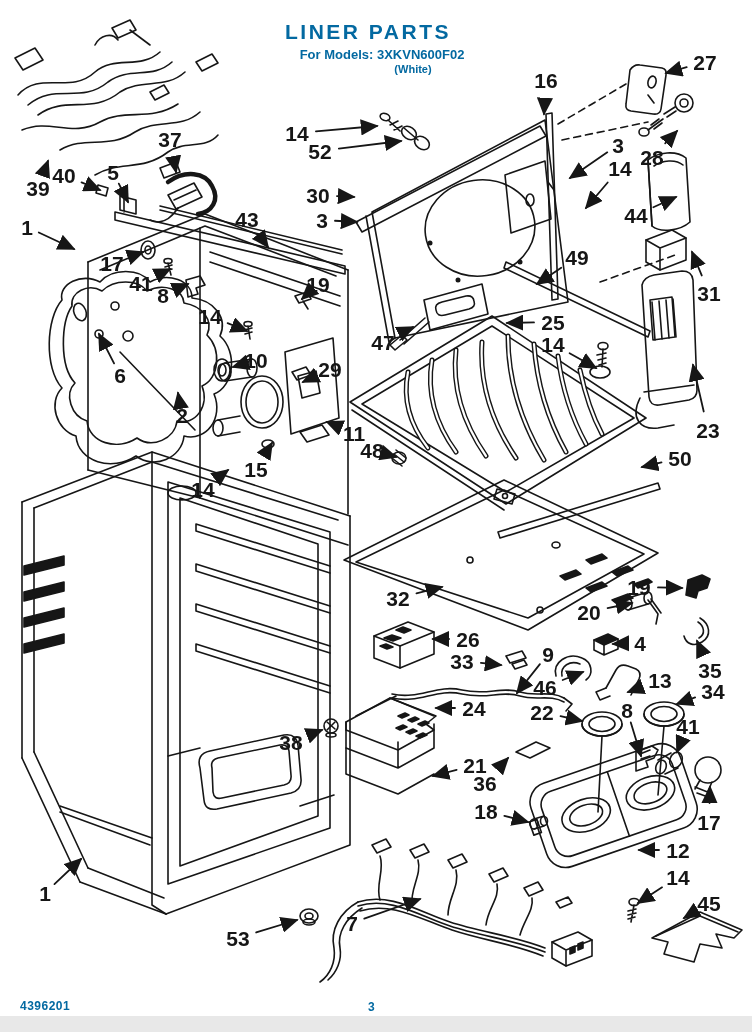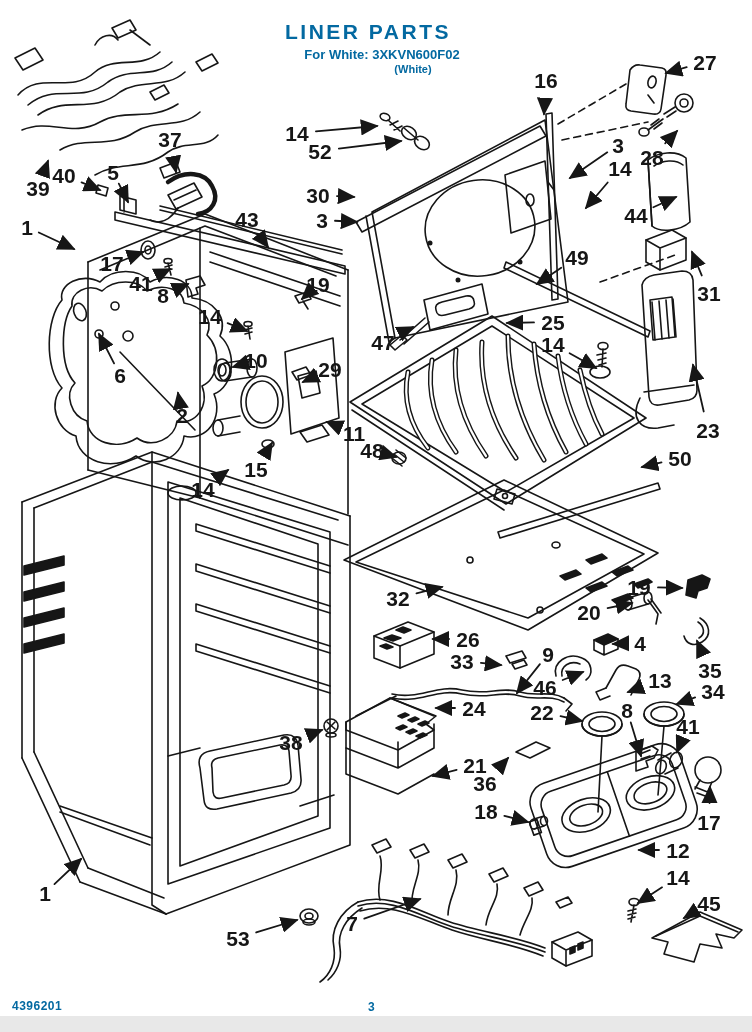--- a/index.html
+++ b/index.html
@@ -3,31 +3,31 @@
 <meta charset="utf-8">
 <style>
   html,body{margin:0;padding:0;background:#e8e8e8;}
   .page{position:relative;width:752px;height:1016px;background:#ffffff;overflow:hidden;
         font-family:"Liberation Sans",sans-serif;color:#0369a1;text-decoration:underline;}
   .hdr-line{position:absolute;transform:translateX(-50%);white-space:nowrap;font-weight:bold;}
   #title{top:20px;left:368px;font-size:21px;letter-spacing:2.5px;}
   #models{top:47px;left:382px;font-size:13px;}
   #colorline{top:63px;left:413px;font-size:11px;}
   .ftr{position:absolute;font-weight:bold;font-size:12px;letter-spacing:0.5px;}
-  #docnum{left:12px;top:999px;}
+  #docnum{left:20px;top:999px;}
   #pagenum{left:368px;top:1000px;}
   svg text.callout{font-family:"Liberation Sans",sans-serif;font-weight:bold;font-size:21px;}
 </style>
 </head>
 <body>
 
 <div class="page">
 
   <div class="hdr-line" id="title">LINER PARTS</div>
-  <div class="hdr-line" id="models">For White: 3XKVN600F02</div>
+  <div class="hdr-line" id="models">For Models: 3XKVN600F02</div>
   <div class="hdr-line" id="colorline">(White)</div>
 
   <svg id="diagram-svg" width="752" height="1032" viewBox="0 0 752 1032" style="position:absolute;left:0;top:0;">
     <defs>
       <marker id="ah" markerWidth="11" markerHeight="9" refX="9" refY="4.5" orient="auto">
         <path d="M0,0 L10,4.5 L0,9 z" fill="#161616"></path>
       </marker>
     </defs>
 
     <g stroke="#161616" fill="none" stroke-width="1.6" stroke-linejoin="round" stroke-linecap="round">

